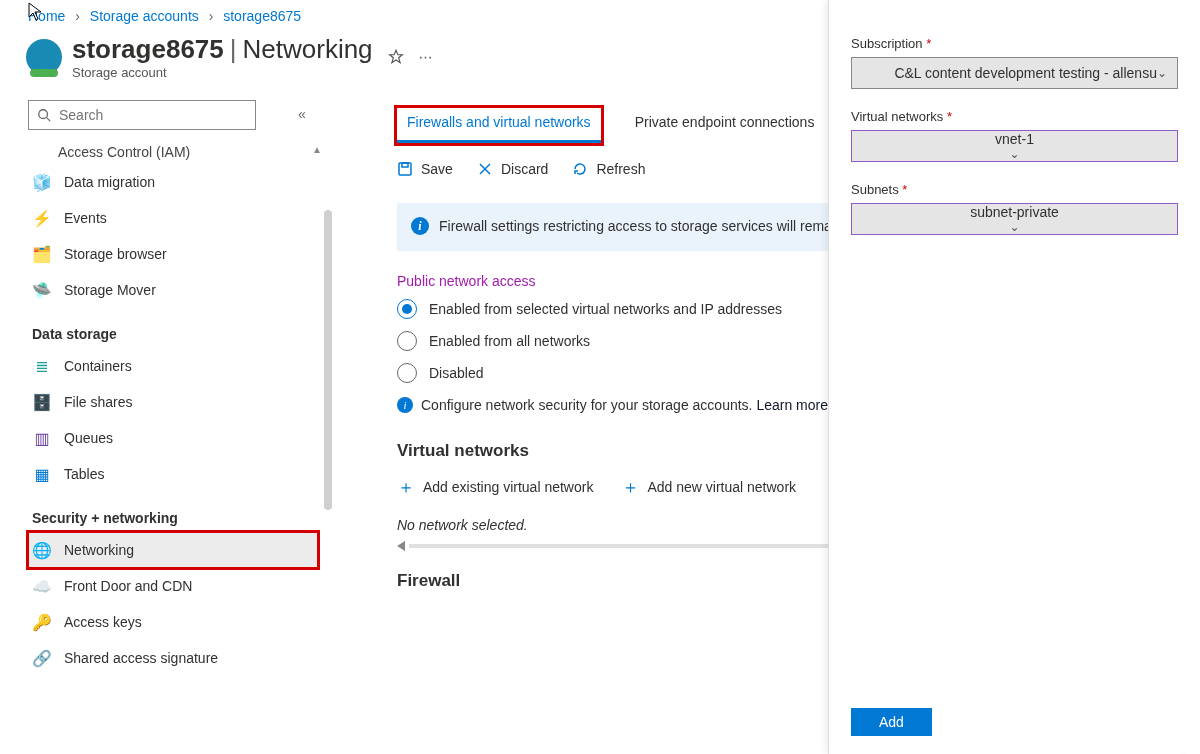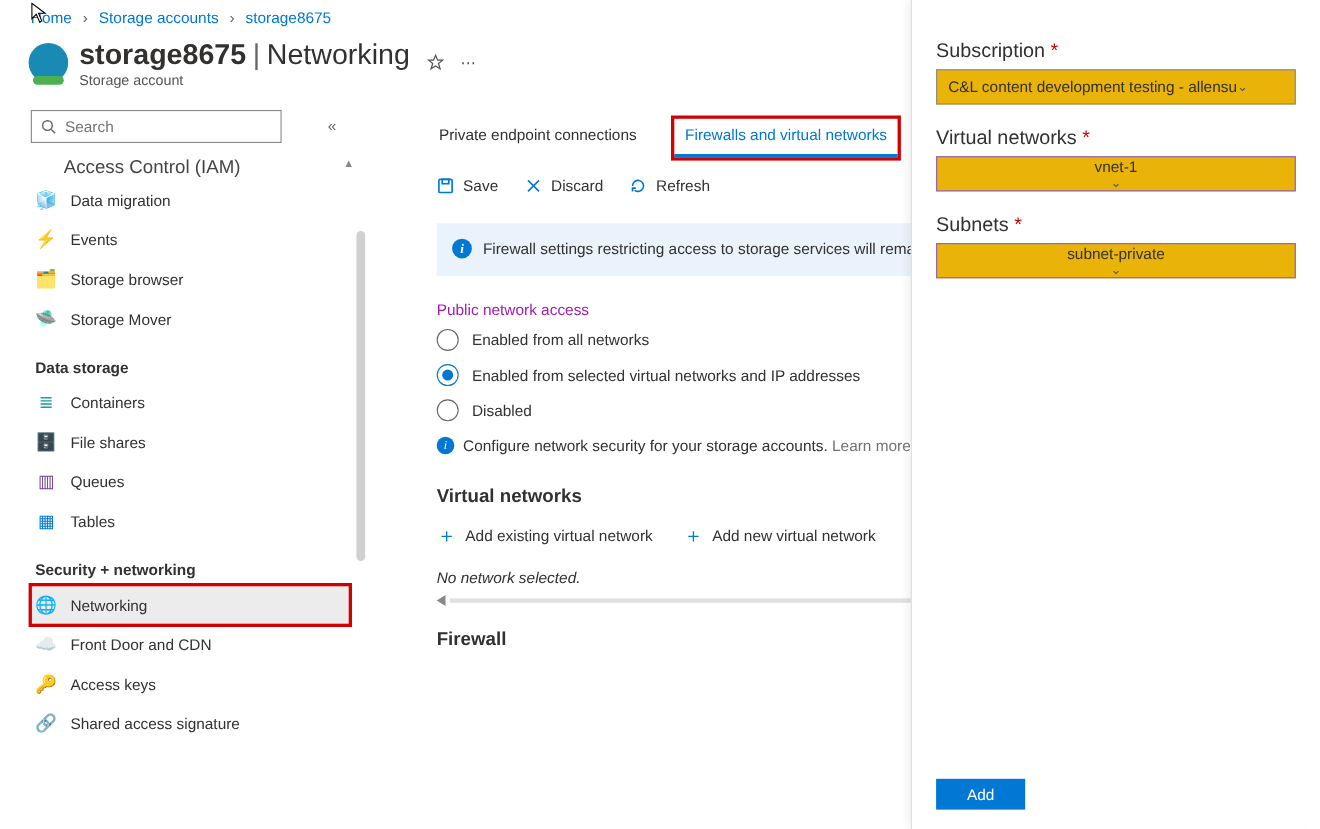--- a/index.html
+++ b/index.html
@@ -29,21 +29,21 @@
   .search-box svg { width:14px; height:14px; margin-right:6px; fill:none; stroke:#666; stroke-width:1.5;}
   .search-box input { border:none; outline:none; flex:1; font-size:14px; color:#666;}
   .collapse-chev { position:absolute; left:298px; top:6px; color:#666; cursor:pointer;}
   .nav { margin-top:10px; width:290px; position:relative;}
   .nav .scroll-arrow-up { position:absolute; left:284px; top:4px; color:#888; font-size:10px;}
   .nav-item { display:flex; align-items:center; height:36px; padding-left:4px; cursor:pointer; }
   .nav-item .ico { width:20px; height:20px; margin-right:12px; display:inline-flex; align-items:center; justify-content:center; font-size:16px;}
   .nav-item.selected { background:#ececec; }
   .nav-item.selected.highlight { outline:3px solid #d40000; outline-offset:-1px; }
   .nav-section { font-weight:600; margin:18px 0 6px 4px; display:block;}
-  .nav-cut { color:#444; font-size:17px; padding-left:30px; height:24px; display:flex; align-items:center;}
+  .nav-cut { color:#444; font-size:14px; padding-left:30px; height:24px; display:flex; align-items:center;}
   .nav-track { position:absolute; left:296px; top:70px; width:8px; height:300px; background:#d0d0d0; border-radius:4px;}
 
   
   .main { flex:1; padding-left:40px; position:relative; }
   .tabs { display:flex; gap:32px; margin-top:8px;}
   .tab { padding:6px 2px 10px 2px; color:#323130; cursor:pointer;}
   .tab.active { color:#0078d4; font-weight:400; border-bottom:3px solid #0078d4;}
   .tab.highlight { outline:3px solid #d40000; padding:6px 10px 10px 10px;}
   .cmdbar { display:flex; gap:24px; margin-top:18px; align-items:center;}
   .cmd { display:flex; align-items:center; gap:8px; cursor:pointer; color:#323130;}
@@ -53,42 +53,42 @@
   .info-banner .info-i { width:18px; height:18px; border-radius:50%; background:#0078d4; color:#fff; font-size:12px; font-weight:700; display:flex; align-items:center; justify-content:center; font-style:italic; font-family:Georgia,serif;}
   .info-banner .txt { flex:1; color:#323130; line-height:1.4;}
   .sec-label { margin-top:22px; color:#a21caf;}
   .radio-group { margin-top:10px; display:flex; flex-direction:column; gap:12px;}
   .radio { display:flex; align-items:center; gap:12px; cursor:pointer;}
   .radio .r { width:20px; height:20px; border:1px solid #666; border-radius:50%; display:flex; align-items:center; justify-content:center;}
   .radio.sel .r { border-color:#0078d4;}
   .radio.sel .r::after { content:""; width:10px; height:10px; border-radius:50%; background:#0078d4;}
   .hint-line { margin-top:14px; display:flex; gap:8px; align-items:center;}
   .hint-line .info-i { width:16px; height:16px; border-radius:50%; background:#0078d4; color:#fff; font-size:11px; display:flex; align-items:center; justify-content:center; font-style:italic; font-family:Georgia,serif;}
-  .hint-line a { color:#737373; text-decoration:none;}
+  .hint-line a { color:#0f172a; text-decoration:none;}
   .h2 { font-weight:600; font-size:17px; margin-top:28px;}
   .vnet-cmds { display:flex; gap:28px; margin-top:14px;}
   .vnet-cmds .c { display:flex; align-items:center; gap:8px; color:#323130; cursor:pointer;}
   .vnet-cmds .plus { color:#0078d4; font-size:18px; font-weight:300;}
   .vnet-table { margin-top:18px;}
   .vnet-table .hdr { display:flex; font-weight:600; gap:70px; }
   .vnet-table .empty { margin-top:18px; color:#323130;font-style:italic;}
   .hscroll { margin-top:8px; height:12px; position:relative;}
   .hscroll .tri { width:0; height:0; border-top:5px solid transparent; border-bottom:5px solid transparent; border-right:8px solid #8a8886;}
   .hscroll .track { position:absolute; left:12px; right:0; top:3px; height:4px; background:#e0e0e0;}
 
   
   .flyout { position:absolute; top:0; right:0; width:372px; height:754px; background:#fff; border-left:1px solid #ddd; box-shadow:-2px 0 8px rgba(0,0,0,0.08); display:flex; flex-direction:column;}
   .fly-hdr { display:flex; justify-content:space-between; align-items:flex-start; padding:18px 22px 4px 22px;}
   .fly-hdr h1 { margin:0; font-size:24px; font-weight:600;}
   .fly-close { cursor:pointer; font-size:18px; color:#555;}
   .fly-body { padding: 36px 22px 0 22px; flex:1;}
   .fld { margin-bottom:20px;}
-  .fld-label { font-size:18px; color:#323130; margin-bottom:6px; display:block;}
+  .fld-label { font-size:13px; color:#323130; margin-bottom:6px; display:block;}
   .req { color:#c00;}
-  .dd { width:100%; height:32px; border:1px solid #8a8886; display:flex; align-items:center; justify-content:flex-start; padding:0 10px; cursor:pointer; background:#eab308;}
+  .dd { width:100%; height:32px; border:1px solid #8a8886; display:flex; align-items:center; justify-content:flex-end; padding:0 10px; cursor:pointer; background:#e5e5e5;}
   .dd.purple { border-color:#8d5cc7;flex-direction:column;}
   .dd .chev { font-size:12px; color:#555;}
   .fly-footer { padding:10px 22px 18px 22px;}
   .btn-primary { background:#0078d4; color:#fff; border:none; padding:6px 28px; font-size:14px; cursor:pointer;}
 
   .cursor { position:absolute; top:2px; left:28px; z-index:50;}
   .cursor svg { width:16px; height:20px; }
 </style>
 </head>
 <body>
@@ -192,22 +192,22 @@
             <span class="ico" style="color:#d4a10a">🔗</span>
             <span>Shared access signature</span>
           </div>
 
         <div class="nav-track"></div>
       </div>
     </div>
 
     <div class="main">
       <div class="tabs">
+        <div class="tab active highlight">Firewalls and virtual networks</div>
         <div class="tab">Private endpoint connections</div>
-        <div class="tab active highlight">Firewalls and virtual networks</div>
       </div>
 
       <div class="cmdbar">
         <div class="cmd">
             <span class="i">
               <svg viewBox="0 0 16 16">
                 <rect x="2" y="2" width="12" height="12" rx="1"></rect>
                 <rect x="5" y="2" width="6" height="4"></rect>
               </svg>
             </span>
@@ -233,27 +233,27 @@
           </div>
       </div>
 
       <div class="info-banner">
         <div class="info-i">i</div>
         <div class="txt">Firewall settings restricting access to storage services will remain in effect after saving updated settings allowing access.</div>
       </div>
 
       <div class="sec-label">Public network access</div>
       <div class="radio-group">
+        <div class="radio sel">
+            <span class="r"></span>
+            <span>Enabled from selected virtual networks and IP addresses</span>
+          </div>
         <div class="radio">
             <span class="r"></span>
             <span>Enabled from all networks</span>
-          </div>
-        <div class="radio sel">
-            <span class="r"></span>
-            <span>Enabled from selected virtual networks and IP addresses</span>
           </div>
         <div class="radio">
             <span class="r"></span>
             <span>Disabled</span>
           </div>
       </div>
       <div class="hint-line">
         <span class="info-i">i</span>
         <span><span>Configure network security for your storage accounts.</span> <a href="#">Learn more</a></span>
       </div>

